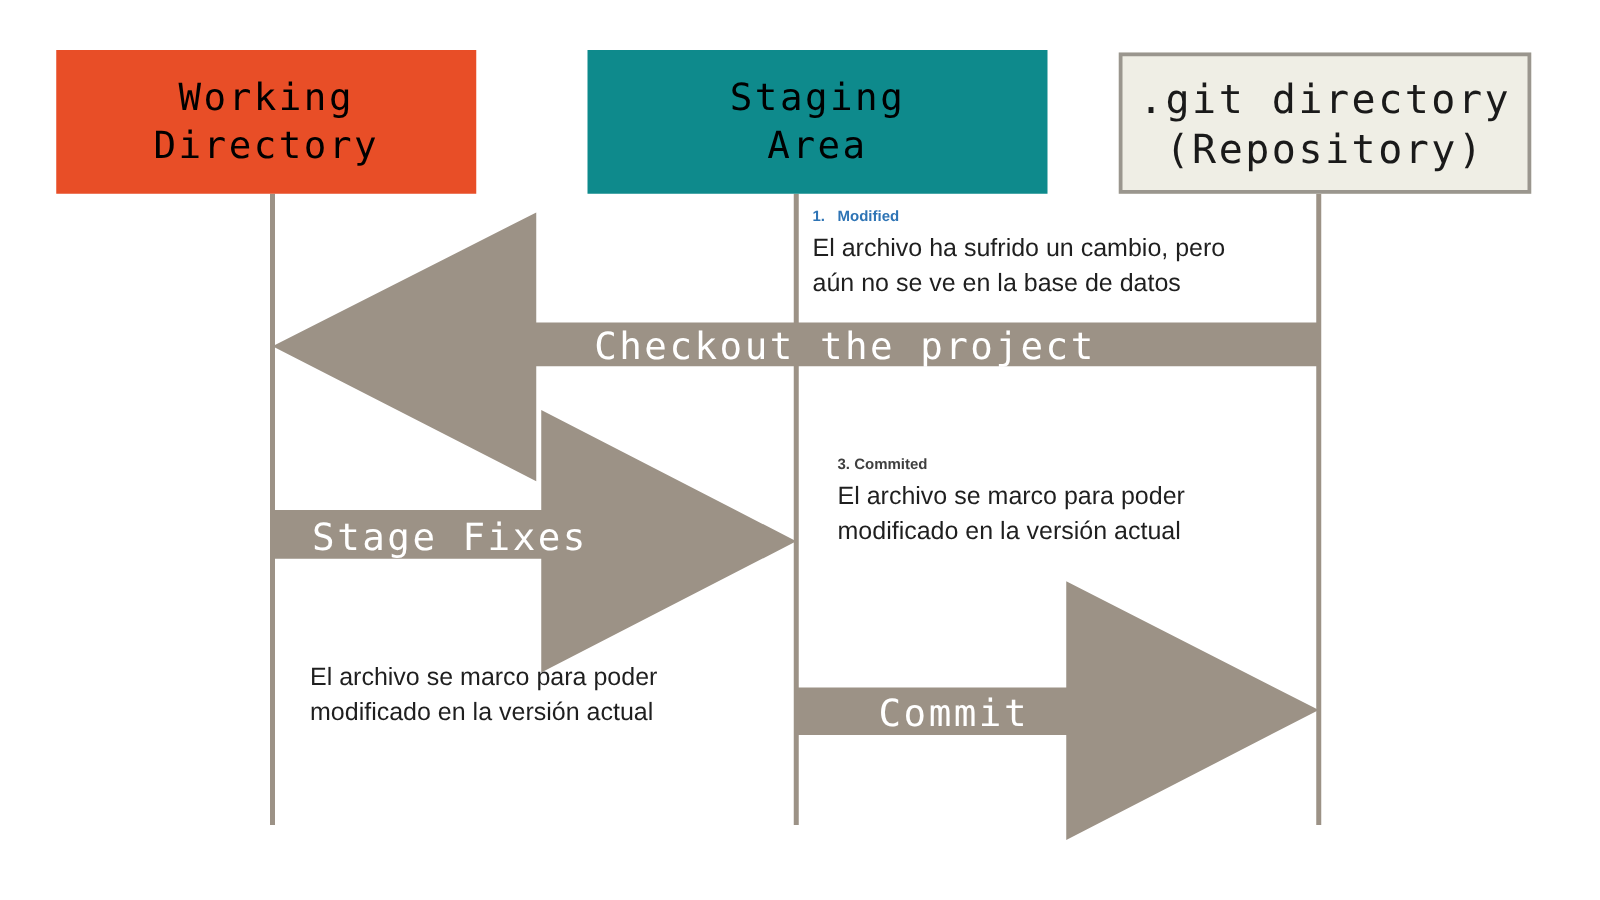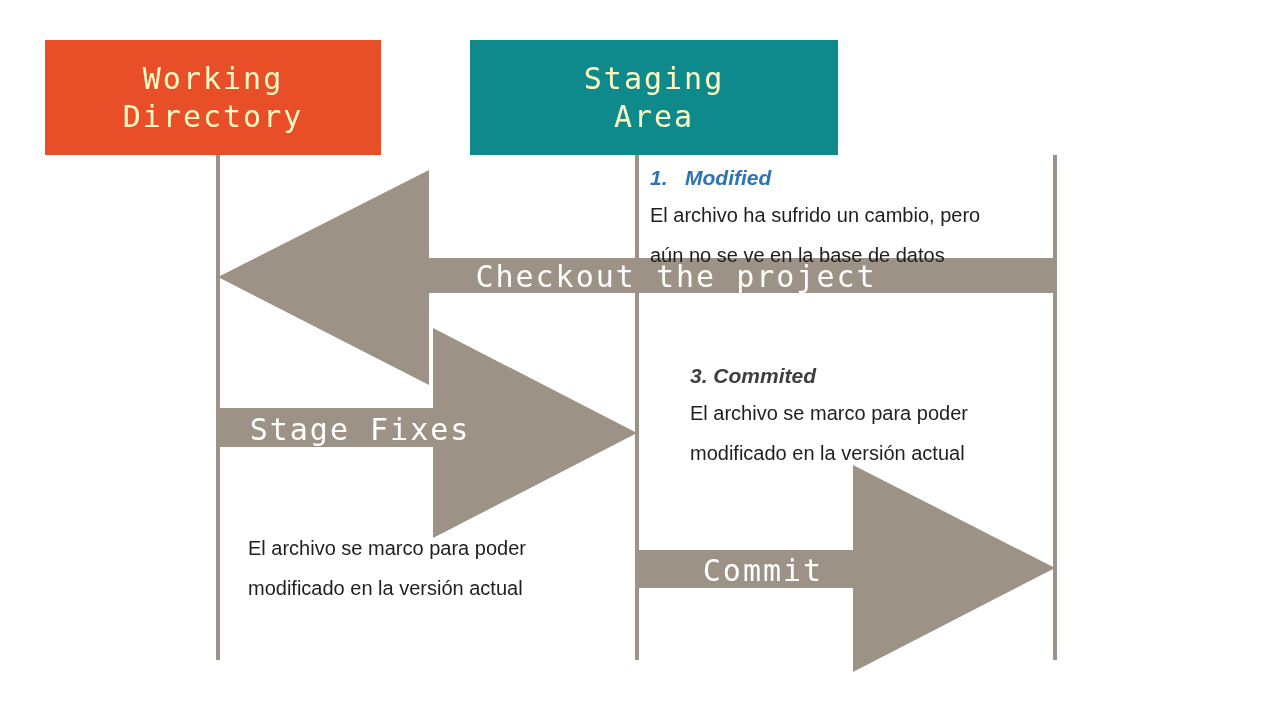--- a/index.html
+++ b/index.html
@@ -38,21 +38,21 @@
     position: absolute;
     display: flex;
     align-items: center;
     justify-content: center;
     text-align: center;
     font-family: "DejaVu Sans Mono", monospace;
     font-size: 30px;
     letter-spacing: 2px;
     line-height: 38px;
     white-space: pre-line;
-    color: #fef9c3;
+    color: #000000;
     box-sizing: border-box;
   }
   .box-working {
     left: 45px; top: 40px; width: 336px; height: 115px;
     background: var(--working-bg);
   }
   .box-staging {
     left: 470px; top: 40px; width: 368px; height: 115px;
     background: var(--staging-bg);
   }
@@ -62,37 +62,36 @@
     border: 3px solid var(--repo-border);
     color: var(--repo-text);
     font-size: 32px;
     line-height: 40px;
   }
   .annotation {
     position: absolute;
     width: 400px;
   }
   .annotation-heading {
-    font-size: 21px;
+    font-size: 12px;
     font-weight: bold;
-    font-style: italic;
     white-space: pre;
     margin-bottom: 5px;
   }
   .annotation-body {
     font-size: 20px;
-    line-height: 40px;
+    line-height: 28px;
     white-space: pre-line;
     color: var(--body-text);
   }
   .ann-modified { left: 650px; top: 166px; }
   .ann-modified .annotation-heading { color: var(--modified-accent); }
   .ann-staged { left: 248px; top: 528px; }
   .ann-staged .annotation-heading { color: var(--staged-accent); }
-  .ann-commited { left: 690px; top: 364px; }
+  .ann-commited { left: 670px; top: 364px; }
   .ann-commited .annotation-heading { color: var(--commited-accent); }
 </style>
 </head>
 <body>
 
 <div class="stage">
 
   <svg class="layer-svg" viewBox="0 0 1280 720" xmlns="http://www.w3.org/2000/svg">
 
     <rect class="vline" x="216" y="155" width="4" height="505"></rect>
@@ -108,20 +107,22 @@
     <polygon class="arrow" points="638,550 853,550 853,465 1055,568 853,672 853,588 638,588"></polygon>
     <text class="arrow-label" x="763" y="581" text-anchor="middle">Commit</text>
   </svg>
 
   <div class="box box-working">Working
 Directory</div>
 
   <div class="box box-staging">Staging
 Area</div>
 
+  <div class="box box-repo">.git directory
+(Repository)</div>
 
   <div class="annotation ann-modified">
     <div class="annotation-heading">1.   Modified</div>
     <div class="annotation-body">El archivo ha sufrido un cambio, pero
 aún no se ve en la base de datos</div>
   </div>
 
   <div class="annotation ann-staged">
     <div class="annotation-body">El archivo se marco para poder
 modificado en la versión actual</div>

